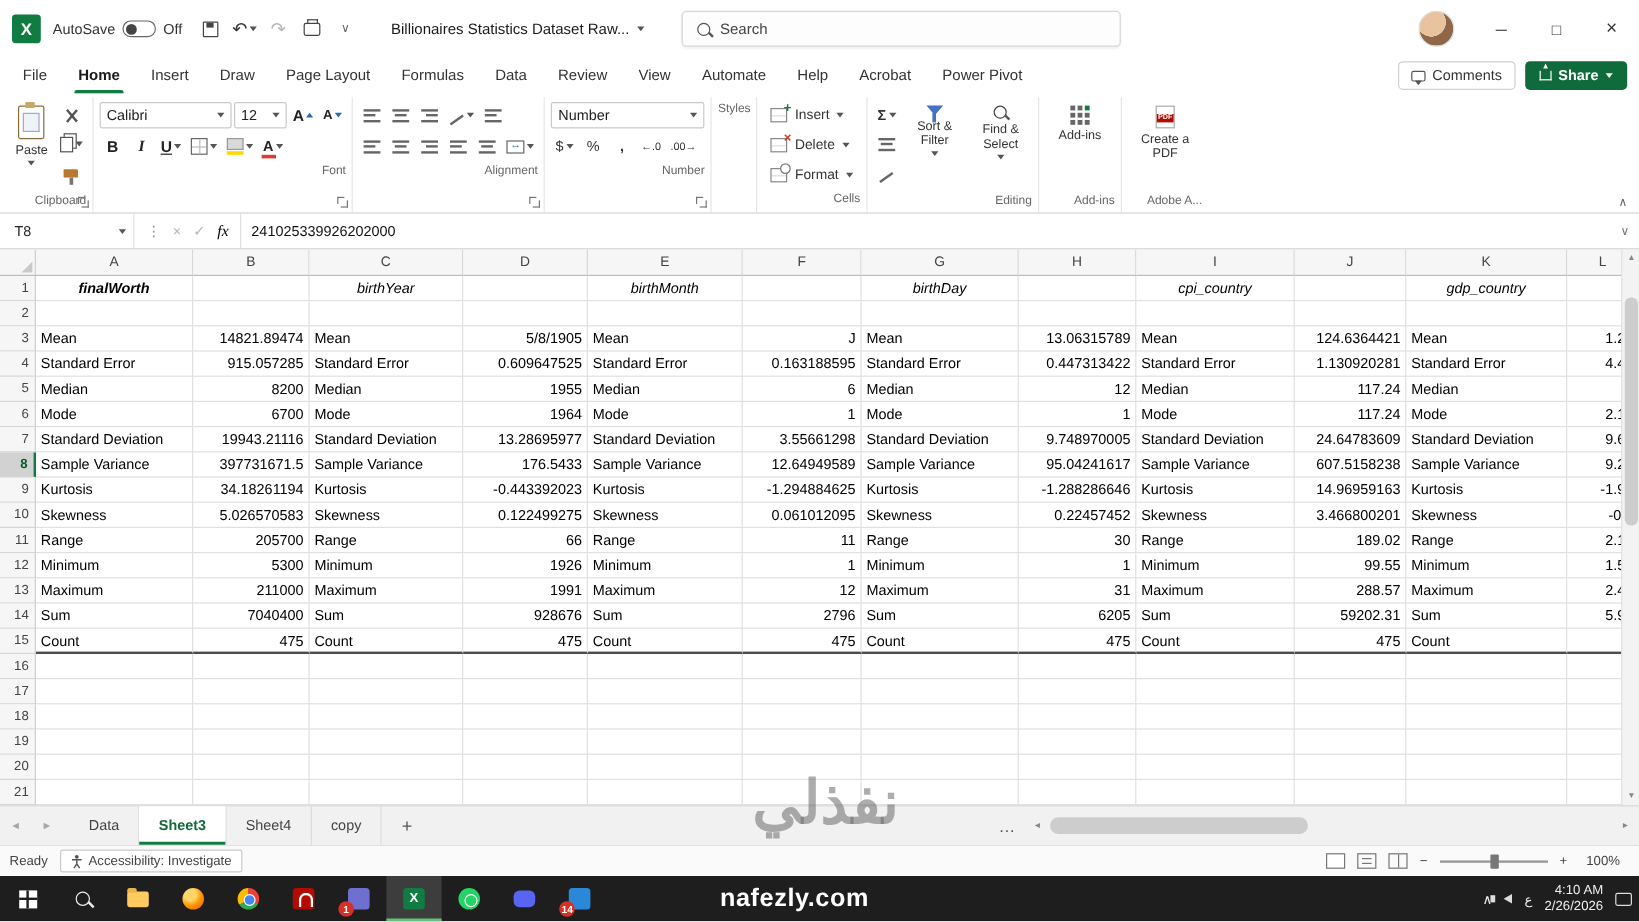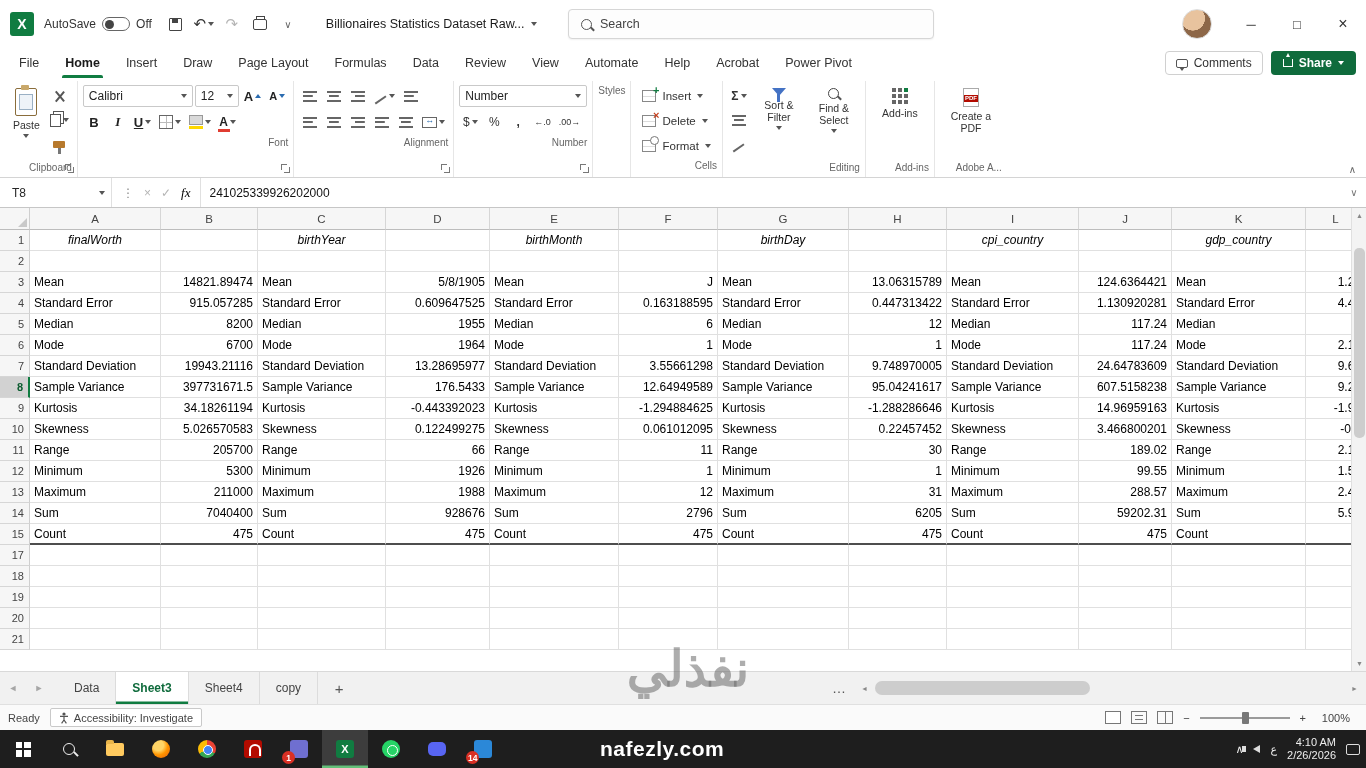--- a/index.html
+++ b/index.html
@@ -528,21 +528,21 @@
         <div class="colh" style="width: 131px;">G</div>
         <div class="colh" style="width: 98px;">H</div>
         <div class="colh" style="width: 132px;">I</div>
         <div class="colh" style="width: 93px;">J</div>
         <div class="colh" style="width: 134px;">K</div>
         <div class="colh" style="width: 60px;">L</div>
       </div>
     <div>
         <div class="grow">
           <div class="rowh">1</div>
-          <div class="cell hd" style="width: 131px;">finalWorth</div>
+          <div class="cell hd" style="width: 131px; font-weight: bold;">finalWorth</div>
           <div class="cell hd" style="width: 97px;"></div>
           <div class="cell hd" style="width: 128px;">birthYear</div>
           <div class="cell hd" style="width: 104px;"></div>
           <div class="cell hd" style="width: 129px;">birthMonth</div>
           <div class="cell hd" style="width: 99px;"></div>
           <div class="cell hd" style="width: 131px;">birthDay</div>
           <div class="cell hd" style="width: 98px;"></div>
           <div class="cell hd" style="width: 132px;">cpi_country</div>
           <div class="cell hd" style="width: 93px;"></div>
           <div class="cell hd" style="width: 134px;">gdp_country</div>
@@ -711,21 +711,21 @@
           <div class="cell" style="width: 132px;">Minimum</div>
           <div class="cell rt" style="width: 93px;">99.55</div>
           <div class="cell" style="width: 134px;">Minimum</div>
           <div class="cell rt" style="width: 60px;">1.53</div>
         </div>
         <div class="grow">
           <div class="rowh">13</div>
           <div class="cell" style="width: 131px;">Maximum</div>
           <div class="cell rt" style="width: 97px;">211000</div>
           <div class="cell" style="width: 128px;">Maximum</div>
-          <div class="cell rt" style="width: 104px;">1988</div>
+          <div class="cell rt" style="width: 104px;">1991</div>
           <div class="cell" style="width: 129px;">Maximum</div>
           <div class="cell rt" style="width: 99px;">12</div>
           <div class="cell" style="width: 131px;">Maximum</div>
           <div class="cell rt" style="width: 98px;">31</div>
           <div class="cell" style="width: 132px;">Maximum</div>
           <div class="cell rt" style="width: 93px;">288.57</div>
           <div class="cell" style="width: 134px;">Maximum</div>
           <div class="cell rt" style="width: 60px;">2.44</div>
         </div>
         <div class="grow">
@@ -752,20 +752,35 @@
           <div class="cell bb" style="width: 129px;">Count</div>
           <div class="cell rt bb" style="width: 99px;">475</div>
           <div class="cell bb" style="width: 131px;">Count</div>
           <div class="cell rt bb" style="width: 98px;">475</div>
           <div class="cell bb" style="width: 132px;">Count</div>
           <div class="cell rt bb" style="width: 93px;">475</div>
           <div class="cell bb" style="width: 134px;">Count</div>
           <div class="cell rt bb" style="width: 60px;"></div>
         </div>
         <div class="grow">
+          <div class="rowh">16</div>
+          <div class="cell" style="width: 131px;"></div>
+          <div class="cell rt" style="width: 97px;"></div>
+          <div class="cell" style="width: 128px;"></div>
+          <div class="cell rt" style="width: 104px;"></div>
+          <div class="cell" style="width: 129px;"></div>
+          <div class="cell rt" style="width: 99px;"></div>
+          <div class="cell" style="width: 131px;"></div>
+          <div class="cell rt" style="width: 98px;"></div>
+          <div class="cell" style="width: 132px;"></div>
+          <div class="cell rt" style="width: 93px;"></div>
+          <div class="cell" style="width: 134px;"></div>
+          <div class="cell rt" style="width: 60px;"></div>
+        </div>
+        <div class="grow">
           <div class="rowh">17</div>
           <div class="cell" style="width: 131px;"></div>
           <div class="cell rt" style="width: 97px;"></div>
           <div class="cell" style="width: 128px;"></div>
           <div class="cell rt" style="width: 104px;"></div>
           <div class="cell" style="width: 129px;"></div>
           <div class="cell rt" style="width: 99px;"></div>
           <div class="cell" style="width: 131px;"></div>
           <div class="cell rt" style="width: 98px;"></div>
           <div class="cell" style="width: 132px;"></div>

